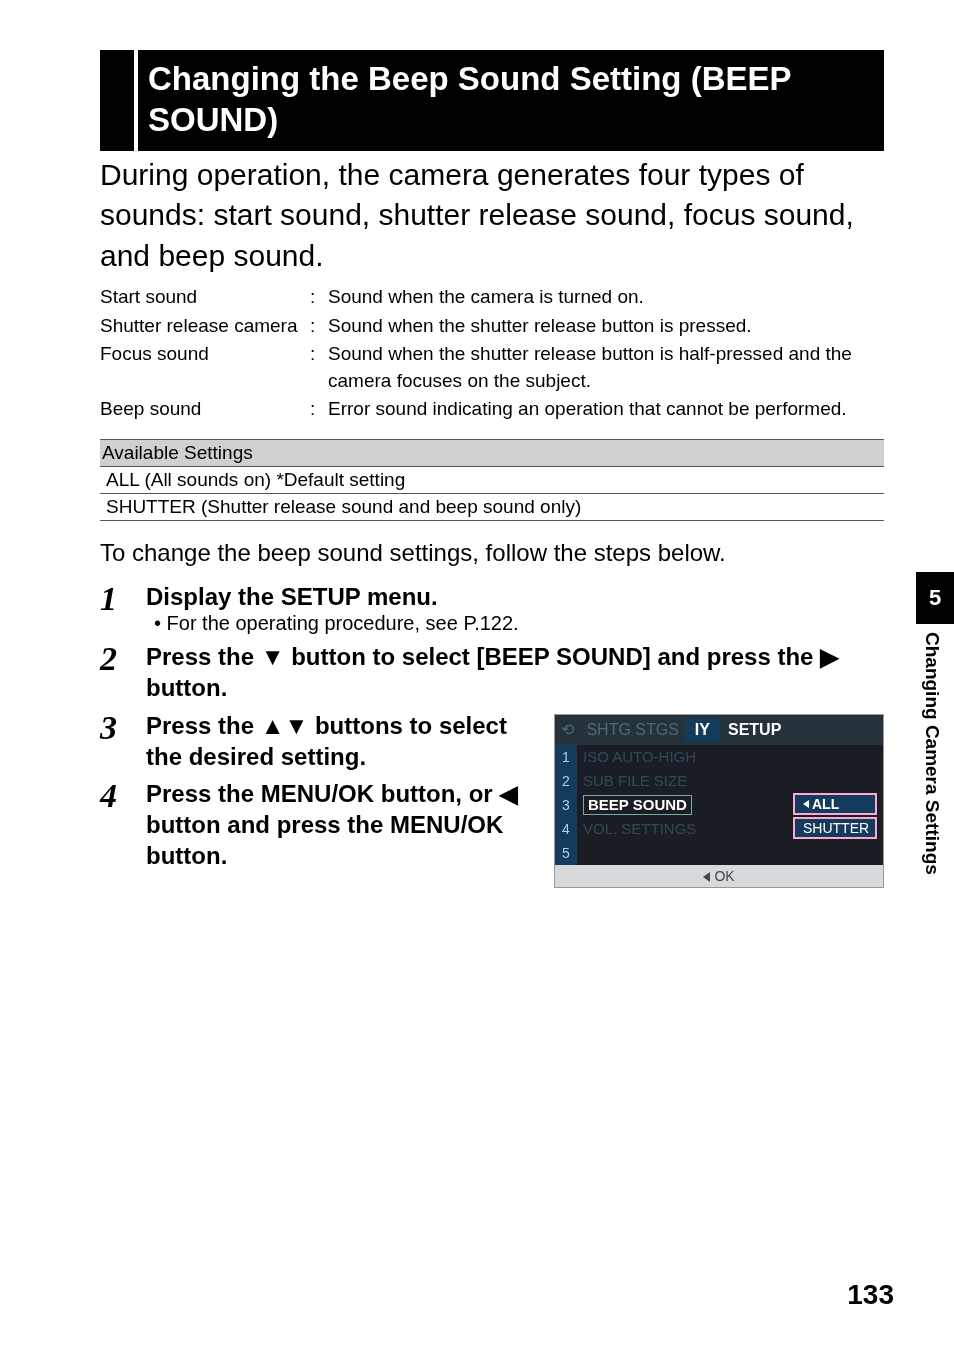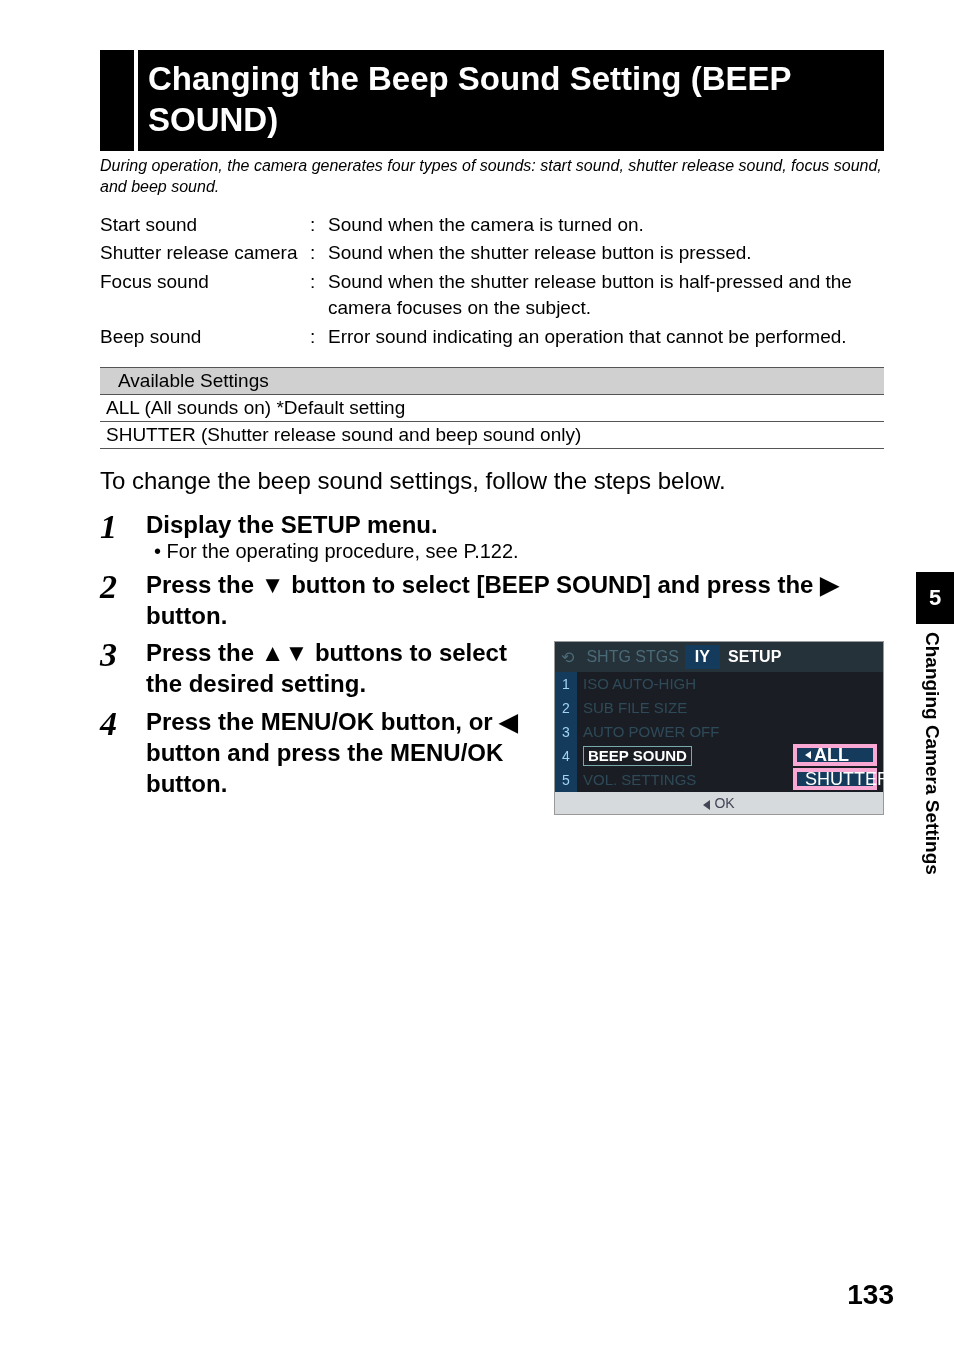--- a/index.html
+++ b/index.html
@@ -29,24 +29,23 @@
     background: #000;
     color: #fff;
     font-weight: 900;
     font-size: 33px;
     padding: 8px 14px 10px 10px;
     line-height: 1.25;
     margin-left: 4px;
     flex: 1;
   }
   .intro {
-    font-size: 16px;
+    font-size: 30px;
     line-height: 1.35;
-    margin-bottom: 14px;
-    font-style: italic;
+    margin-bottom: 8px;
   }
   .sound-defs {
     font-size: 19px;
     line-height: 1.4;
   }
   .sound-defs .row {
     display: flex;
     margin-bottom: 2px;
   }
   .sound-defs .label {
@@ -61,21 +60,21 @@
     flex: 1;
   }
   .settings-block {
     margin-top: 16px;
     font-size: 19px;
   }
   .settings-header {
     background: #d0d0d0;
     border-top: 1px solid #555;
     border-bottom: 1px solid #555;
-    padding: 2px 18px;
+    padding: 2px 2px;
   }
   .settings-row {
     border-bottom: 1px solid #555;
     padding: 2px 6px;
   }
   .intro2 {
     font-size: 24px;
     margin-top: 18px;
     margin-bottom: 14px;
   }
@@ -184,23 +183,23 @@
     position: absolute;
     right: 6px;
     top: 0;
     width: 84px;
   }
   .opt-box {
     background: #153b5c;
     color: #fff;
     height: 22px;
     line-height: 22px;
-    font-size: 18px;
+    font-size: 14px;
     padding-left: 8px;
-    border: 4px solid #f9a8d4;
+    border: 2px solid #f9a8d4;
     display: flex;
     align-items: center;
   }
   .opt-box.sel::before {
     content: "";
     display:inline-block;
     width:0;height:0;
     border-top:4px solid transparent;
     border-bottom:4px solid transparent;
     border-right:6px solid #fff;
@@ -351,21 +350,20 @@
         <div class="s-nums">
           <div>1</div>
           <div>2</div>
           <div>3</div>
           <div>4</div>
           <div>5</div>
         </div>
         <div class="s-items">
           <div class="s-item">ISO AUTO-HIGH</div>
           <div class="s-item">SUB FILE SIZE</div>
-          <div class="s-item">AUTO POWER OFF</div>
           <div class="s-item selected">
             <span class="inner-label">BEEP SOUND</span>
             <div class="s-opt">
               <div class="opt-box sel">ALL</div>
             </div>
           </div>
           <div class="s-item">
             <span>VOL. SETTINGS</span>
             <div class="s-opt">
               <div class="opt-box">SHUTTER</div>

